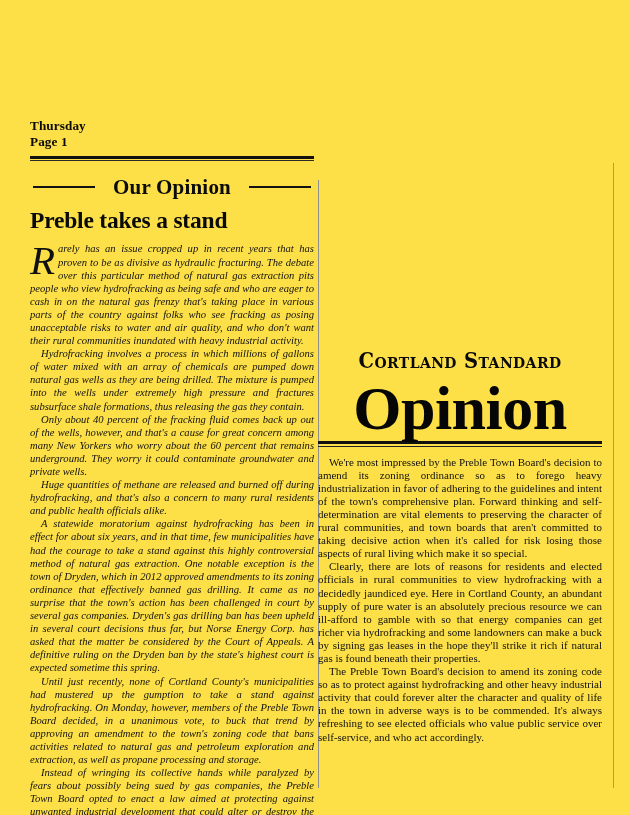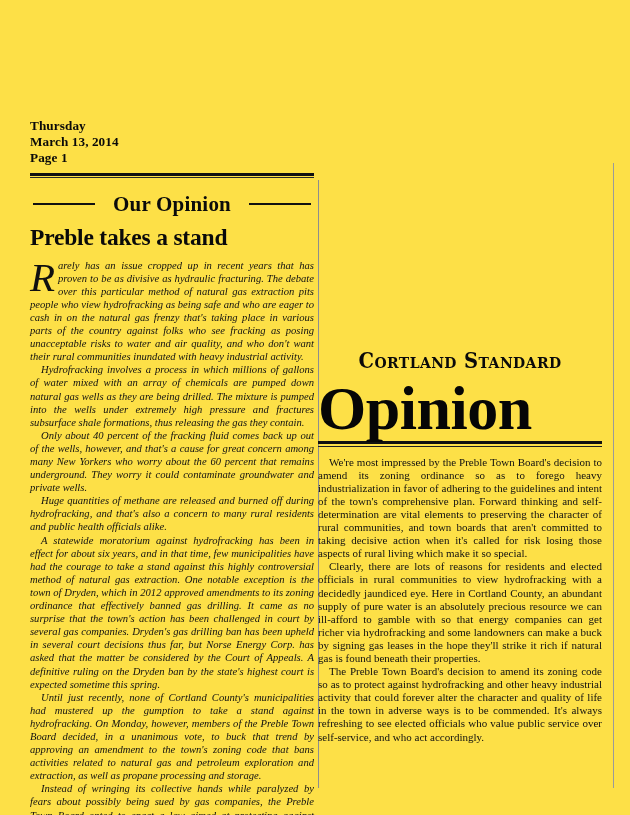--- a/index.html
+++ b/index.html
@@ -142,20 +142,21 @@
     font-size: 19.5px;
     line-height: 22px;
     letter-spacing: 0.4px;
     font-variant: small-caps;
     transform: scaleY(1.12);
     transform-origin: center bottom;
     color: #0a0a0a;
   }
 
   .masthead-title {
+    text-align: center;
     font-family: "Liberation Serif", "DejaVu Serif", serif;
     font-weight: bold;
     font-size: 62px;
     line-height: 64px;
     letter-spacing: -0.5px;
     margin-top: 2px;
     color: #060606;
   }
 
   .rule-double {
@@ -181,21 +182,20 @@
 </style>
 </head>
 <body>
 
 <div class="page">
 
   <div class="left-col">
 
     <div class="dateline">
       <div>Thursday</div>
-      <div>March 13, 2014</div>
       <div>Page 1</div>
     </div>
 
     <div class="rule-thick"></div>
 
     <div class="our-opinion">
       <span class="oo-dash"></span>
       <span class="oo-text">Our Opinion</span>
       <span class="oo-dash"></span>
     </div>

